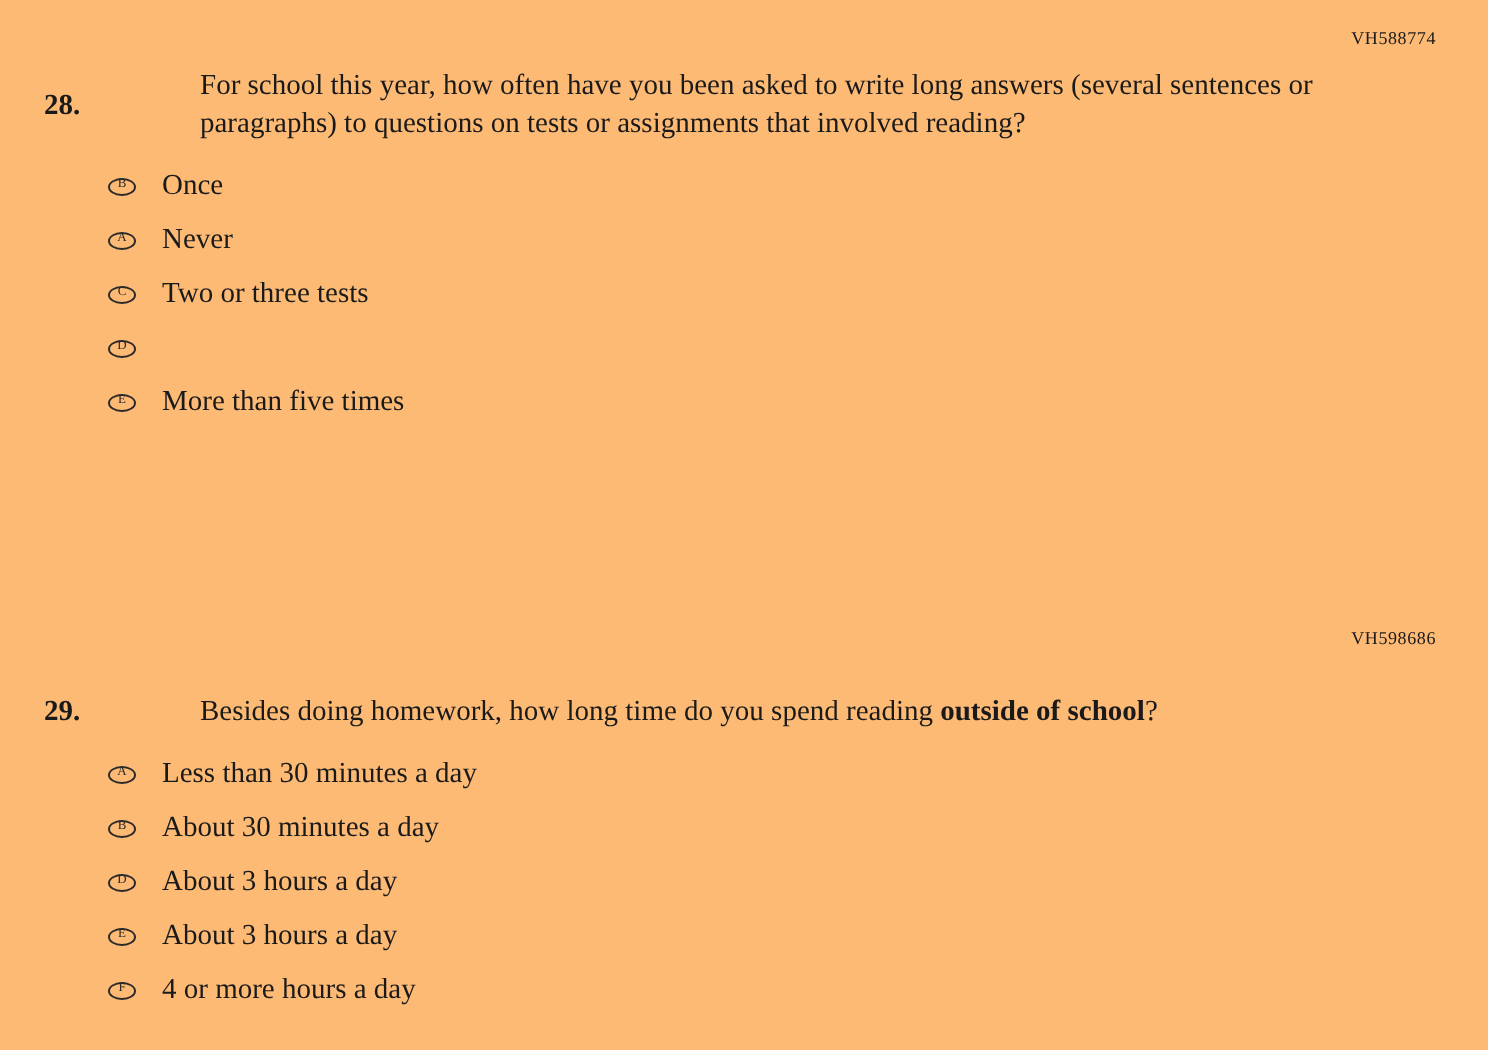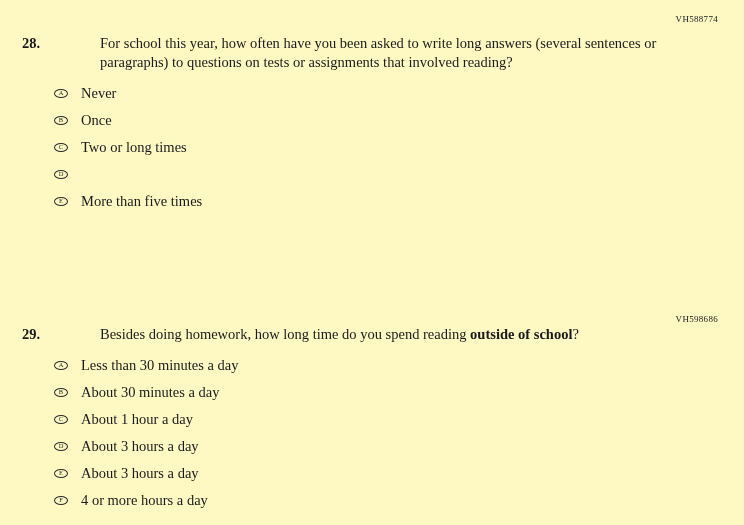--- a/index.html
+++ b/index.html
@@ -4,45 +4,45 @@
 <style>
   html, body {
     margin: 0;
     padding: 0;
     background: #ffffff;
   }
   .page {
     position: relative;
     width: 744px;
     height: 525px;
-    background: #fef9c3;
+    background: #fdba74;
     font-family: "Liberation Serif", "DejaVu Serif", serif;
     color: #1a1a1a;
     overflow: hidden;
   }
   .question-code {
     position: absolute;
     right: 26px;
     font-size: 9px;
     letter-spacing: 0.3px;
     color: #1a1a1a;
   }
   .code-1 { top: 14px; }
   .code-2 { top: 314px; }
 
   .question-block {
     position: absolute;
     left: 22px;
   }
   .q28 { top: 34px; }
-  .q29 { top: 325px; }
+  .q29 { top: 347px; }
 
   .question-head {
     display: flex;
-    align-items: flex-start;
+    align-items: center;
   }
   .question-number {
     font-weight: bold;
     font-size: 14.5px;
     line-height: 19px;
     width: 30px;
     flex: 0 0 30px;
   }
   .question-text {
     font-size: 14.5px;
@@ -99,35 +99,35 @@
   <div class="question-code code-2">VH598686</div>
 
   <div class="question-block q28">
     <div class="question-head">
       <div class="question-number">28.</div>
       <div class="question-text">For school this year, how often have you been asked to write long answers (several sentences or paragraphs) to questions on tests or assignments that involved reading?</div>
     </div>
     <div class="options">
       <div class="option">
         <span class="bubble">
+            <span class="bubble-letter">B</span>
+          </span>
+        <span class="option-label">Once</span>
+      </div>
+      <div class="option">
+        <span class="bubble">
             <span class="bubble-letter">A</span>
           </span>
         <span class="option-label">Never</span>
       </div>
       <div class="option">
         <span class="bubble">
-            <span class="bubble-letter">B</span>
-          </span>
-        <span class="option-label">Once</span>
-      </div>
-      <div class="option">
-        <span class="bubble">
             <span class="bubble-letter">C</span>
           </span>
-        <span class="option-label">Two or long times</span>
+        <span class="option-label">Two or three tests</span>
       </div>
       <div class="option">
         <span class="bubble">
             <span class="bubble-letter">D</span>
           </span>
       </div>
       <div class="option">
         <span class="bubble">
             <span class="bubble-letter">E</span>
           </span>
@@ -149,26 +149,20 @@
         <span class="option-label">Less than 30 minutes a day</span>
       </div>
       <div class="option">
         <span class="bubble">
             <span class="bubble-letter">B</span>
           </span>
         <span class="option-label">About 30 minutes a day</span>
       </div>
       <div class="option">
         <span class="bubble">
-            <span class="bubble-letter">C</span>
-          </span>
-        <span class="option-label">About 1 hour a day</span>
-      </div>
-      <div class="option">
-        <span class="bubble">
             <span class="bubble-letter">D</span>
           </span>
         <span class="option-label">About 3 hours a day</span>
       </div>
       <div class="option">
         <span class="bubble">
             <span class="bubble-letter">E</span>
           </span>
         <span class="option-label">About 3 hours a day</span>
       </div>

